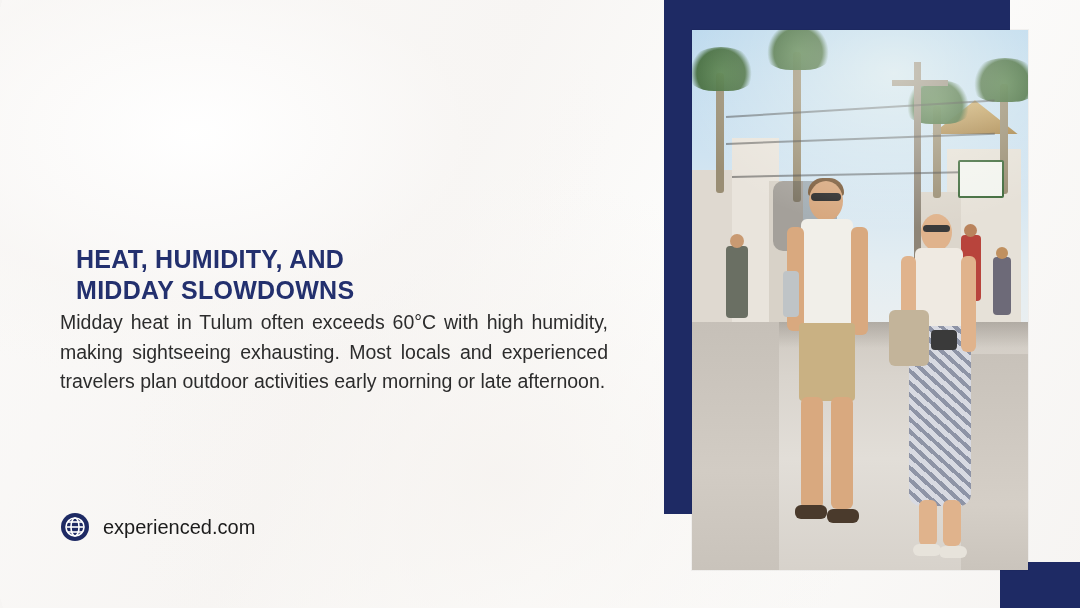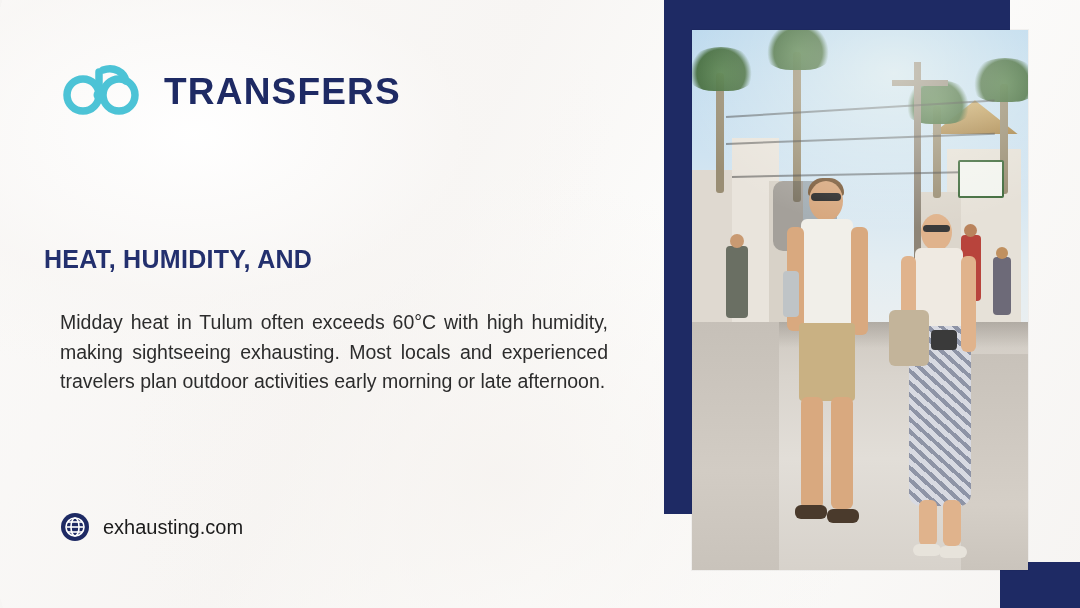--- a/index.html
+++ b/index.html
@@ -258,21 +258,21 @@
   .logo-word {
     font-size: 37px;
     font-weight: 700;
     letter-spacing: 1.2px;
     color: #1e2a64;
     line-height: 1;
   }
 
   .headline {
     position: absolute;
-    left: 44px;
+    left: 76px;
     top: 244px;
     width: 560px;
     font-size: 25px;
     font-weight: 700;
     color: #23306e;
     line-height: 1.22;
     letter-spacing: 0.3px;
   }
   .body-text {
     position: absolute;
@@ -366,45 +366,34 @@
       <div class="cam"></div>
       <div class="leg leg-l"></div>
       <div class="leg leg-r"></div>
       <div class="sandal-l"></div>
       <div class="sandal-r"></div>
     </div>
 
     <div class="sun-haze"></div>
   </div>
 
-  <div class="logo">
-    <svg class="logo-mark" viewBox="0 0 86 54">
-      <g fill="none" stroke="#4cc3d6" stroke-width="7.5">
-        <circle cx="21" cy="31" r="16"></circle>
-        <circle cx="57" cy="31" r="16"></circle>
-        <path d="M37 31 V8" stroke-linecap="round"></path>
-        <path d="M41 6 C 52 2, 62 8, 64 17" stroke-linecap="round"></path>
-      </g>
-      <circle cx="37" cy="31" r="5.5" fill="#4cc3d6"></circle>
-    </svg>
-    <div class="logo-word">TRANSFERS</div>
-  </div>
 
   <div class="headline">
     <div>HEAT, HUMIDITY, AND</div>
+    <div>MIDDAY SLOWDOWNS</div>
   </div>
 
   <div class="body-text">Midday heat in Tulum often exceeds 60°C with high humidity, making sightseeing exhausting. Most locals and experienced travelers plan outdoor activities early morning or late afternoon.</div>
 
   <div class="footer">
     <svg class="globe" viewBox="0 0 30 30">
       <circle cx="15" cy="15" r="14" fill="#1e2a64"></circle>
       <g fill="none" stroke="#ffffff" stroke-width="1.6">
         <circle cx="15" cy="15" r="9"></circle>
         <ellipse cx="15" cy="15" rx="4" ry="9"></ellipse>
         <path d="M6.3 15 H23.7"></path>
         <path d="M7.6 10 H22.4"></path>
         <path d="M7.6 20 H22.4"></path>
       </g>
     </svg>
-    <div class="site">exhausting.com</div>
+    <div class="site">experienced.com</div>
   </div>
 </div>
 
 </body></html>

